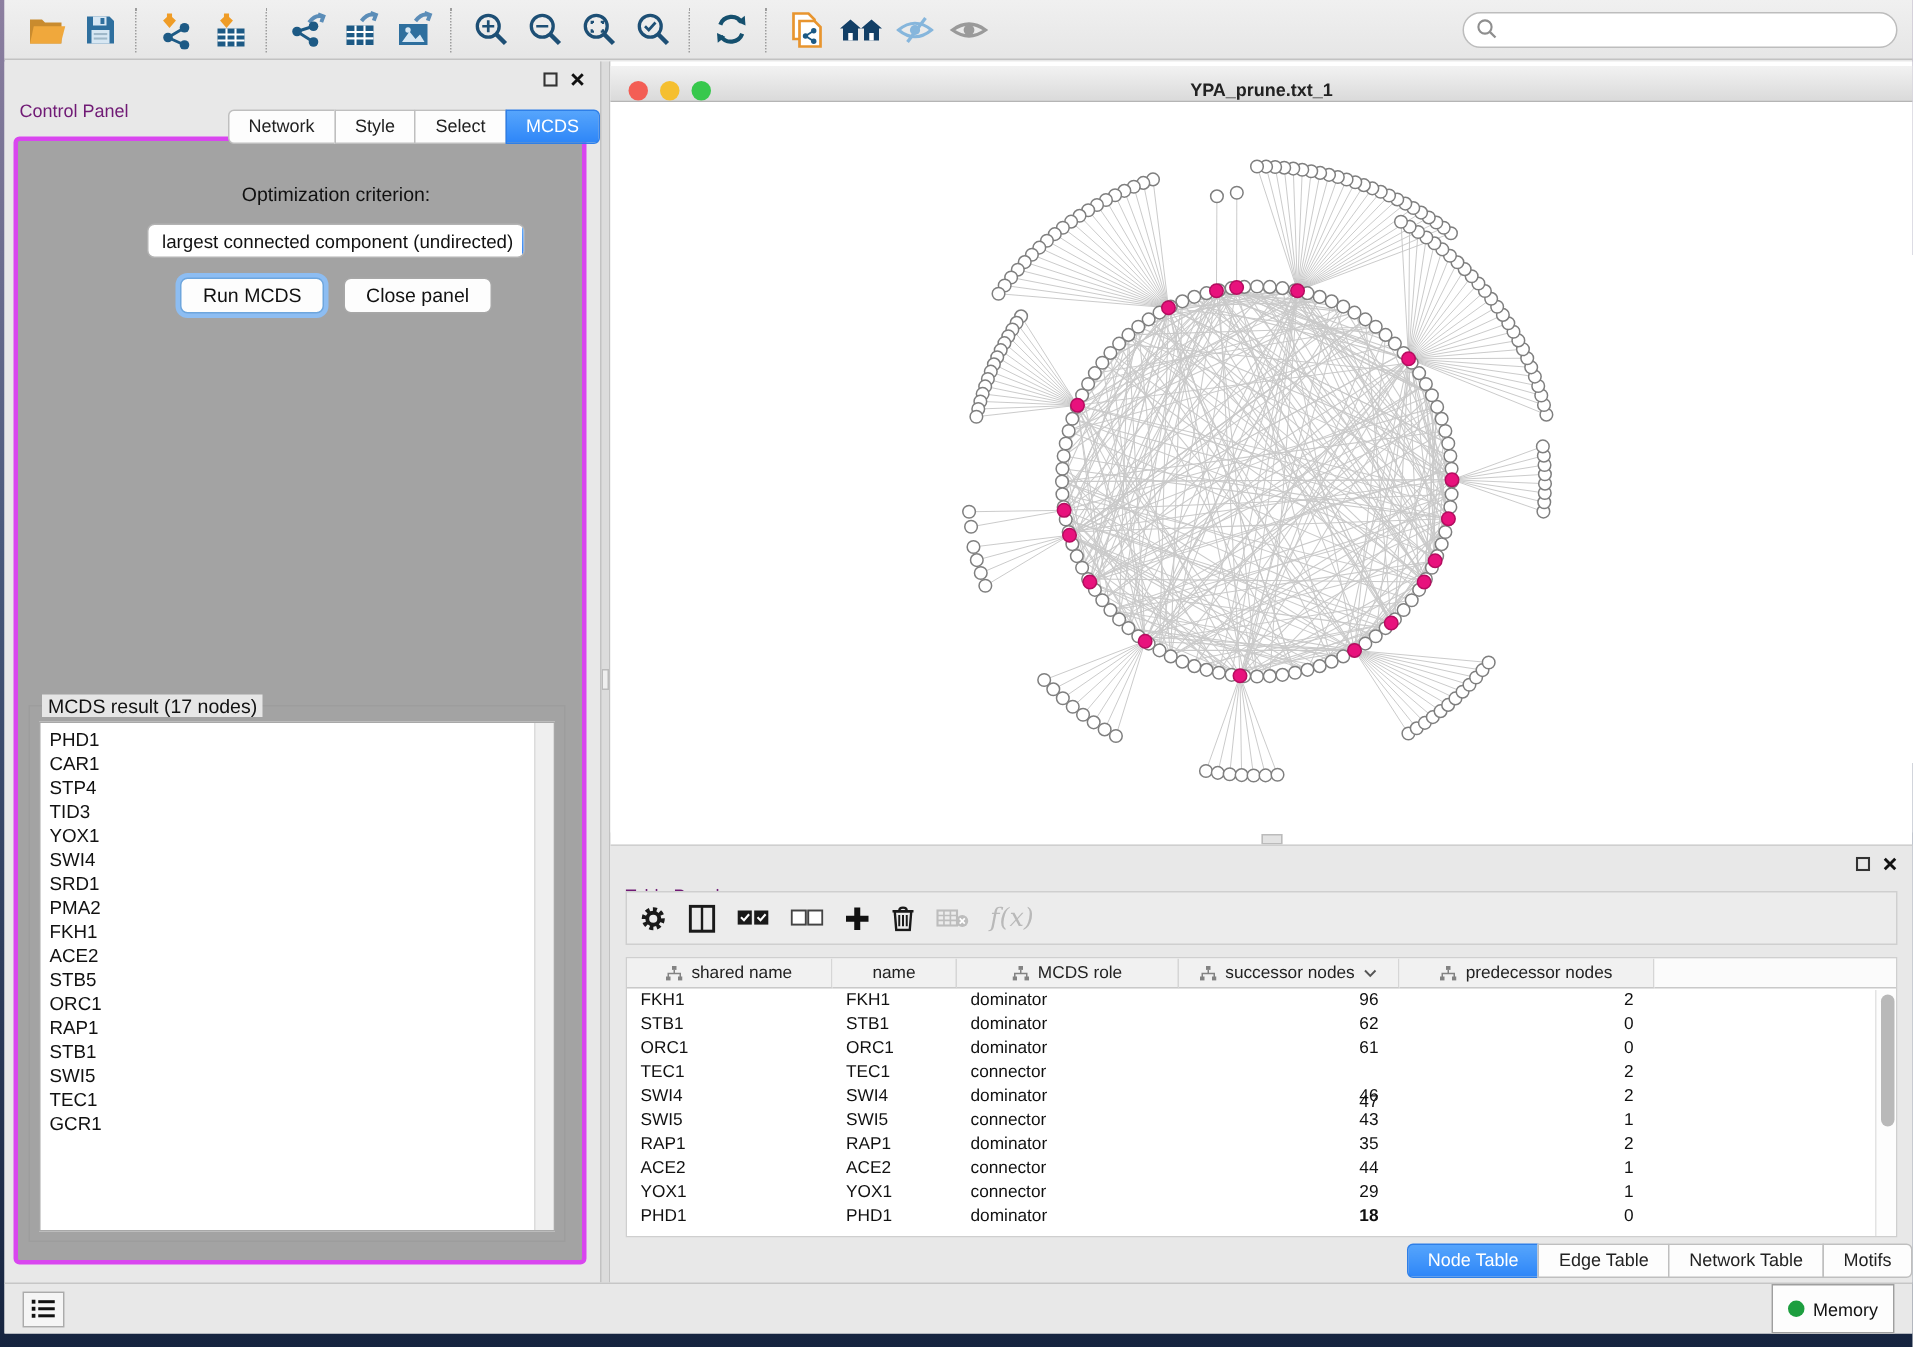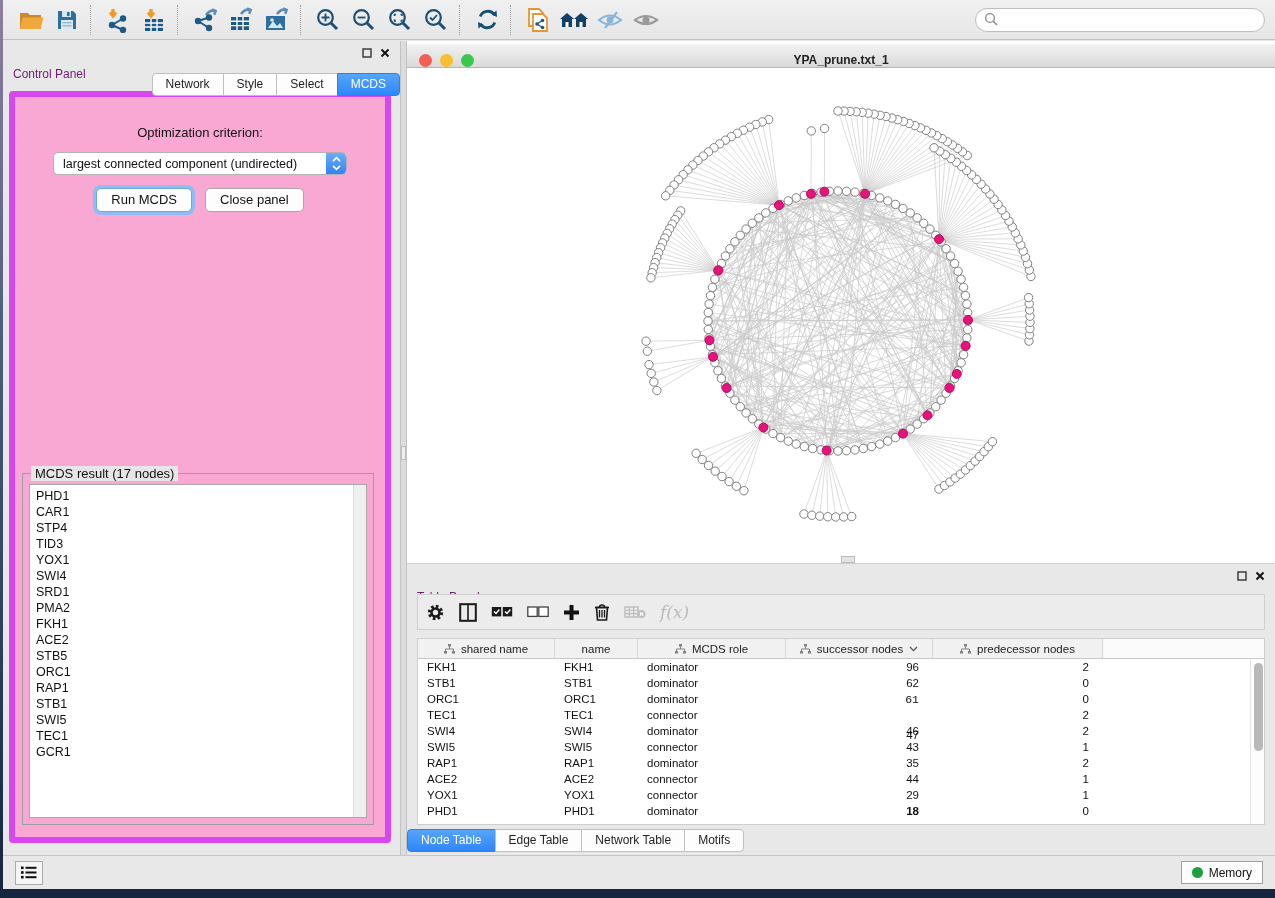--- a/index.html
+++ b/index.html
@@ -19,21 +19,21 @@
   .control-panel { position:absolute; left:0; top:41px; width:397px; bottom:34px; background:#e8e8e8; }
   .panel-header { height:24px; display:flex; align-items:center; padding:0 10px; }
   .panel-title { font-size:12px; color:#701a75;margin-top:41px; }
   .panel-win-icons { margin-left:auto; display:flex; gap:8px; align-items:center; }
   .ctabs { position:absolute; left:0; right:0; top:32px; display:flex; justify-content:flex-end; z-index:3; }
   .seg { display:inline-flex; }
   .seg .tab { font-size:12px; color:#222; background:#fdfdfd; border:1px solid #bfbfbf; padding:3px 13px 4px; margin-left:-1px; }
   .seg .tab:first-child { border-radius:4px 0 0 4px; margin-left:0; }
   .seg .tab:last-child { border-radius:0 4px 4px 0; }
   .seg .tab.active { background:linear-gradient(#56a5fc,#2e86f8); color:#fff; border-color:#2e7fe8; }
-  .cp-content { position:absolute; left:6px; right:9px; top:50px; bottom:12px; background:#f9a8d4; border:6px solid #d946ef; border-radius:4px; }
+  .cp-content { position:absolute; left:6px; right:9px; top:50px; bottom:12px; background:#a3a3a3; border:3px solid #d946ef; border-radius:4px;padding-left:48px; }
   .opt-label { margin-top:28px; text-align:center; font-size:13px; color:#111; }
   .select-row { margin:12px 38px 0 38px; height:23px; display:flex; }
   .cselect { flex:1; background:#fff; border:1px solid #b3b3b3; border-radius:5px; display:flex; align-items:center; height:23px; overflow:hidden; }
   .cselect .sel-text { flex:1; font-size:12.5px; color:#111; padding:0 6px 0 9px; white-space:nowrap; }
   .sel-stepper { width:20px; height:23px; background:linear-gradient(#6cb0fa,#2f7ff2); border-radius:0 5px 5px 0; display:flex; align-items:center; justify-content:center; }
   .btn-row { margin-top:13px; display:flex; justify-content:center; gap:13px; }
   .pbtn { font-size:13px; color:#111; background:#fdfdfd; border:1px solid #a7a7a7; border-radius:5px; padding:3px 14px 4px; }
   .pbtn.focused { box-shadow:0 0 0 3px #8dbdf2; border-color:#6ea6dd; }
   .result-box { position:absolute; left:7px; right:11px; top:376px; bottom:12px; border:1px solid #9d9d9d; border-radius:0; }
   .result-legend { position:absolute; top:-8px; left:8px; background:#e6e6e6; font-size:13px; color:#111; padding:0 4px; }
@@ -62,26 +62,26 @@
   .fx-label { font-size:17px; font-style:italic; font-family:"DejaVu Serif", serif; color:#b9b9b9; }
   .tbl-wrap { position:relative; margin:8px 10px 0 10px; flex:1; background:#fff; border:1px solid #cfcfcf; overflow:hidden; }
   .thead { display:flex; height:20px; }
   .th { background:#f1f1f1; border-bottom:1px solid #c9c9c9; border-right:1px solid #d6d6d6; display:flex; align-items:center; justify-content:center; font-size:11.5px; color:#222; gap:6px; position:relative; }
   .th.filler { background:#fbfbfb; border-right:none; flex:1; }
   .trow { display:flex; height:16px; align-items:center; }
   .td { font-size:11.5px; color:#111; padding-left:9px; white-space:nowrap; overflow:hidden; }
   .td.num { text-align:right; padding-left:0; padding-right:14px; }
   .tbl-scroll { position:absolute; top:21px; right:0; bottom:0; width:14px; background:#fdfdfd; border-left:1px solid #e3e3e3; }
   .tbl-thumb { position:absolute; top:3px; left:2.5px; width:9px; height:88px; background:#b9b9b9; border-radius:5px; }
-  .tp-tabs { height:30px; display:flex; justify-content:flex-start; align-items:center; }
+  .tp-tabs { height:30px; display:flex; justify-content:flex-end; align-items:center; }
 
   
   .statusbar { position:absolute; left:0; right:0; bottom:0; height:34px; background:#e8e8e8; border-top:1px solid #c6c6c6; display:flex; align-items:center; padding:0 12px; }
   .sbtn { width:28px; height:24px; background:#f5f5f5; border:1px solid #ababab; display:flex; align-items:center; justify-content:center; }
-  .memory-btn { margin-left:auto; height:23px; background:#fdfdfd; border:1px solid #9f9f9f; display:flex; align-items:center; gap:6px; padding:0 10px; font-size:12px; color:#111; }
+  .memory-btn { margin-left:auto; height:33px; background:#fdfdfd; border:1px solid #9f9f9f; display:flex; align-items:center; gap:6px; padding:0 10px; font-size:12px; color:#111; }
   .mem-dot { width:11px; height:11px; border-radius:50%; background:#1d9e3f; }
   svg { display:block; }
 </style>
 </head>
 <body>
 
 <div id="app">
 
   <div class="toolbar">
     <div class="tbtn">
@@ -1162,21 +1162,21 @@
               <div class="td" style="width: 137px;">STB1</div>
               <div class="td" style="width: 83px;">STB1</div>
               <div class="td" style="width: 148px;">dominator</div>
               <div class="td num" style="width: 147px;">62</div>
               <div class="td num" style="width: 170px;">0</div>
             </div>
             <div class="trow">
               <div class="td" style="width: 137px;">ORC1</div>
               <div class="td" style="width: 83px;">ORC1</div>
               <div class="td" style="width: 148px;">dominator</div>
-              <div class="td num" style="width: 147px; font-family: Liberation Mono, monospace;">61</div>
+              <div class="td num" style="width: 147px;">61</div>
               <div class="td num" style="width: 170px;">0</div>
             </div>
             <div class="trow">
               <div class="td" style="width: 137px;">TEC1</div>
               <div class="td" style="width: 83px;">TEC1</div>
               <div class="td" style="width: 148px;">connector</div>
               <div class="td num" style="width: 147px; margin-top: 40px;">47</div>
               <div class="td num" style="width: 170px;">2</div>
             </div>
             <div class="trow">

